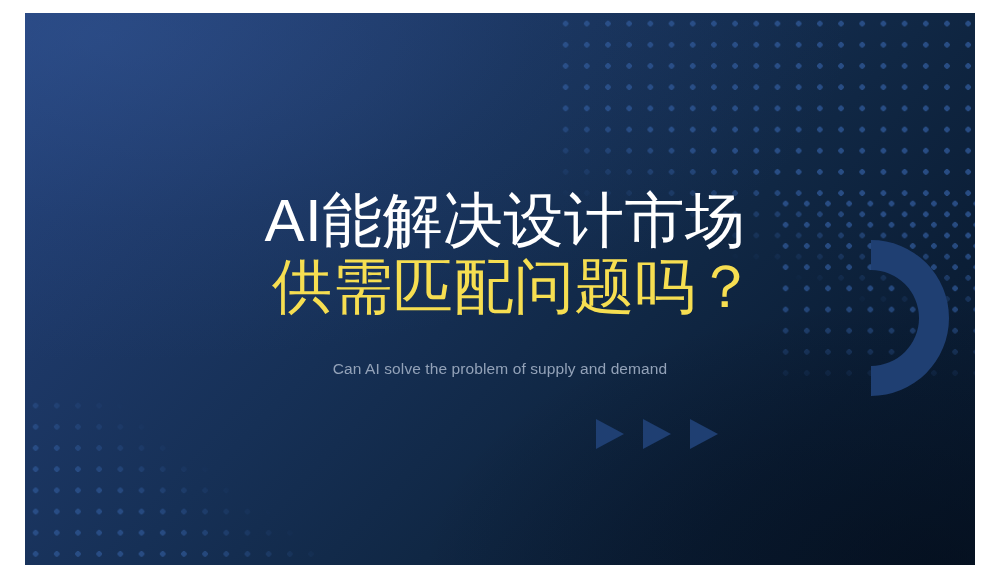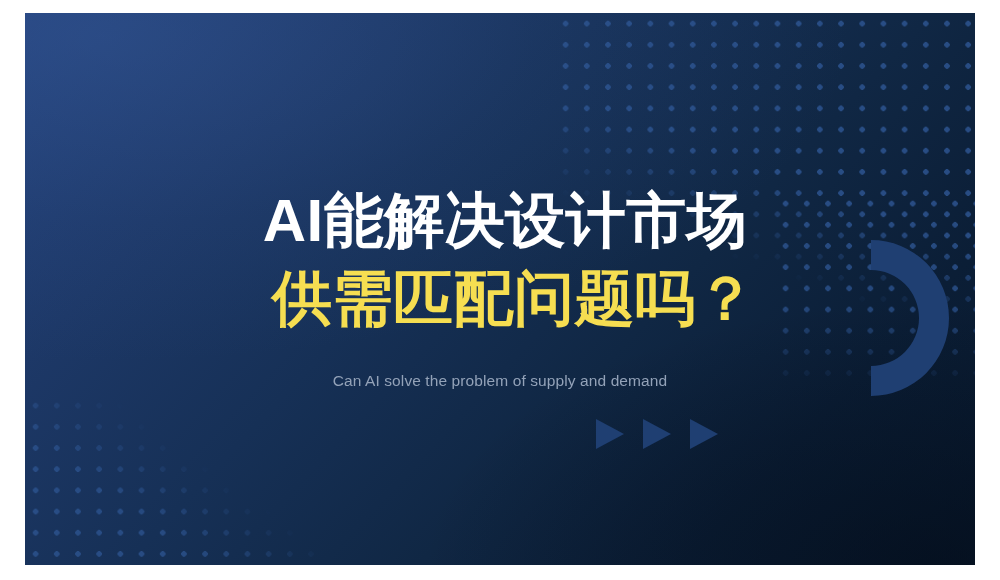--- a/index.html
+++ b/index.html
@@ -119,34 +119,34 @@
   
   .text-block {
     position: absolute;
     left: 0;
     right: 0;
     top: 178px;
     text-align: center;
   }
   .headline-1, .headline-2 {
     margin: 0;
-    font-weight: 700;
+    font-weight: 400;
     font-size: 60px;
     line-height: 1.0;
     letter-spacing: 0.5px;
     font-family: "Liberation Sans", "DejaVu Sans", sans-serif;
     white-space: nowrap;
   }
   .headline-1 {
     color: #ffffff;
     padding-left: 10px;
   }
   .headline-2 {
     color: #f6de51;
-    margin-top: 18px;
+    margin-top: 6px;
     padding-left: 28px;
   }
   .subtitle {
     margin: 40px 0 0 0;
     color: #93a2b8;
     font-size: 15.5px;
     font-weight: 300;
     line-height: 1.55;
     letter-spacing: 0.1px;
     font-family: "Liberation Sans", sans-serif;

